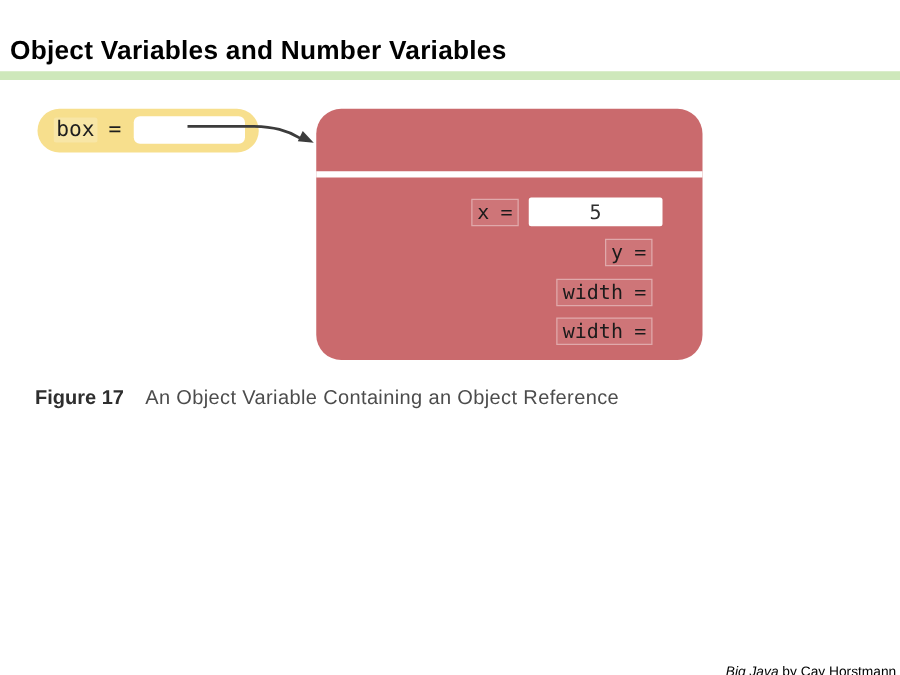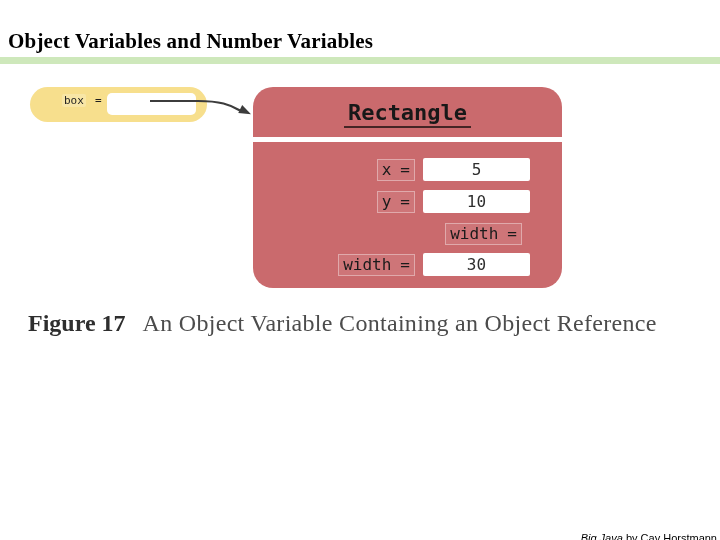--- a/index.html
+++ b/index.html
@@ -5,36 +5,36 @@
   html,body { margin:0; padding:0; background:#fff; }
   .stage {
     position:relative; width:720px; height:540px; background:#fff;
     overflow:hidden; font-family:"Liberation Sans", sans-serif;
   }
 
   
   .slide-title {
     position:absolute; left:8px; top:29px; margin:0;
     font-size:21px; font-weight:bold; color:#000; letter-spacing:.2px;
-    font-family:Liberation Serif, serif;
+    font-family:Liberation Sans, sans-serif;
   }
   .accent-bar {
     position:absolute; left:0; top:57px; width:720px; height:7px;
     background:var(--accent-green, #cee8bb);
   }
 
   
   .var-pill {
     position:absolute; left:30px; top:87px; width:177px; height:35px;
     background:var(--variable-yellow, #f7df8d); border-radius:18px;
   }
   .var-label {
     position:absolute; left:13px; top:7px; display:flex; align-items:center; gap:9px;
     font-family:"DejaVu Sans Mono","Liberation Mono",monospace;
-    font-size:11px; color:#1e1e1e;margin-left:19px;
+    font-size:17px; color:#1e1e1e;
   }
   .var-name { background:rgba(255,255,255,.22); padding:0 2px; border-radius:2px; }
   .ref-box {
     position:absolute; left:77px; top:6px; width:89px; height:22px;
     background:#fff; border-radius:5px;
   }
 
   
   .ref-arrow { position:absolute; left:140px; top:88px; }
 
@@ -68,21 +68,21 @@
     display:flex; align-items:center; justify-content:center;
   }
   .fval {
     font-family:"DejaVu Sans Mono","Liberation Mono",monospace;
     font-size:16px; color:#2e2e2e;
   }
 
   
   .figure-caption {
     position:absolute; left:28px; top:310px; white-space:nowrap;
-    font-family:Liberation Serif, serif; font-size:24px;
+    font-family:Liberation Sans, sans-serif; font-size:16px;
   }
   .caption-label { font-weight:bold; color:#2e2e2e; margin-right:17px; }
   .caption-text  { color:#4c4c4c; letter-spacing:.3px; }
 
   
   .footer-credit {
     position:absolute; right:3px; top:505px; text-align:right;
     font-size:11px; line-height:13.5px; color:#000; white-space:pre;
     font-family:"Liberation Sans", sans-serif;
   }
@@ -105,59 +105,50 @@
   </div>
 
   <svg class="ref-arrow" width="120" height="42" viewBox="0 0 120 42">
     <path d="M10,13 H58 C80,13 90,16.5 100,22.5" fill="none" stroke="#3c3c3c" stroke-width="2.2"></path>
     <g transform="translate(111,26.2) rotate(26)">
       <polygon points="0,0 -12,-4.5 -12,4.5" fill="#3c3c3c"></polygon>
     </g>
   </svg>
 
   <div class="object-card">
-    <div class="object-header">
-      <span class="class-name">Rectangle</span>
-    </div>
     <div class="card-separator"></div>
 
     <div class="frow" style="top:71px">
       <span class="flabel">
         <span>x</span>
         <span>=</span>
       </span>
       <span class="fbox">
         <span class="fval">5</span>
       </span>
     </div>
 
     <div class="frow" style="top:103px">
       <span class="flabel">
         <span>y</span>
         <span>=</span>
       </span>
-      <span class="fbox">
-        <span class="fval">10</span>
-      </span>
     </div>
 
     <div class="frow" style="top:135px">
       <span class="flabel">
         <span>width</span>
         <span>=</span>
       </span>
     </div>
 
     <div class="frow" style="top:166px">
       <span class="flabel">
         <span>width</span>
         <span>=</span>
-      </span>
-      <span class="fbox">
-        <span class="fval">30</span>
       </span>
     </div>
   </div>
 
   <div class="figure-caption">
     <span class="caption-label">Figure 17</span><span class="caption-text">An Object Variable Containing an Object Reference</span>
   </div>
 
   <div class="footer-credit">
     <div><span class="book-title">Big Java</span><span> by Cay Horstmann</span></div>

